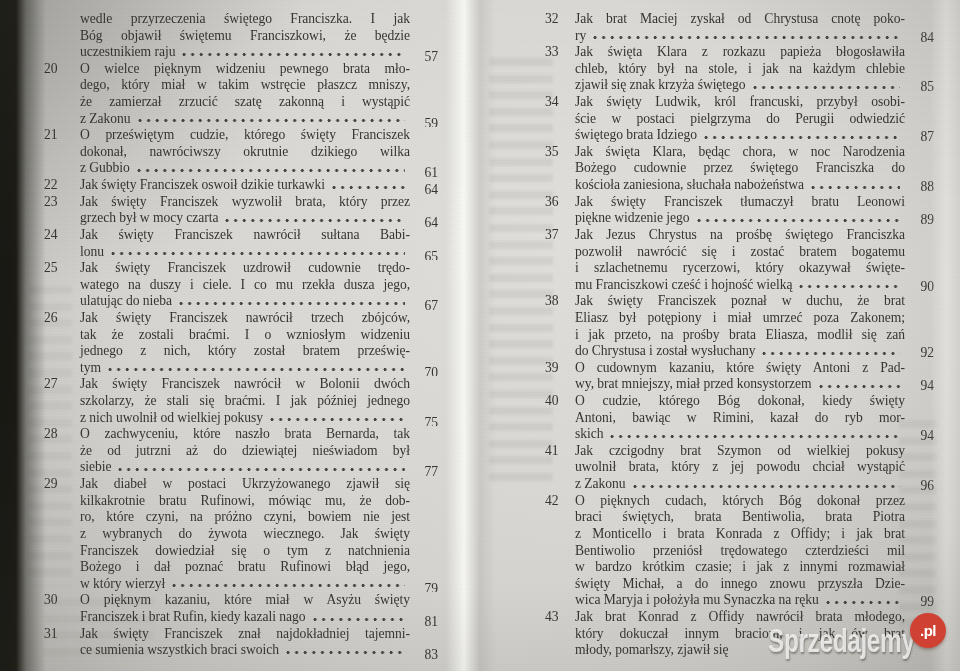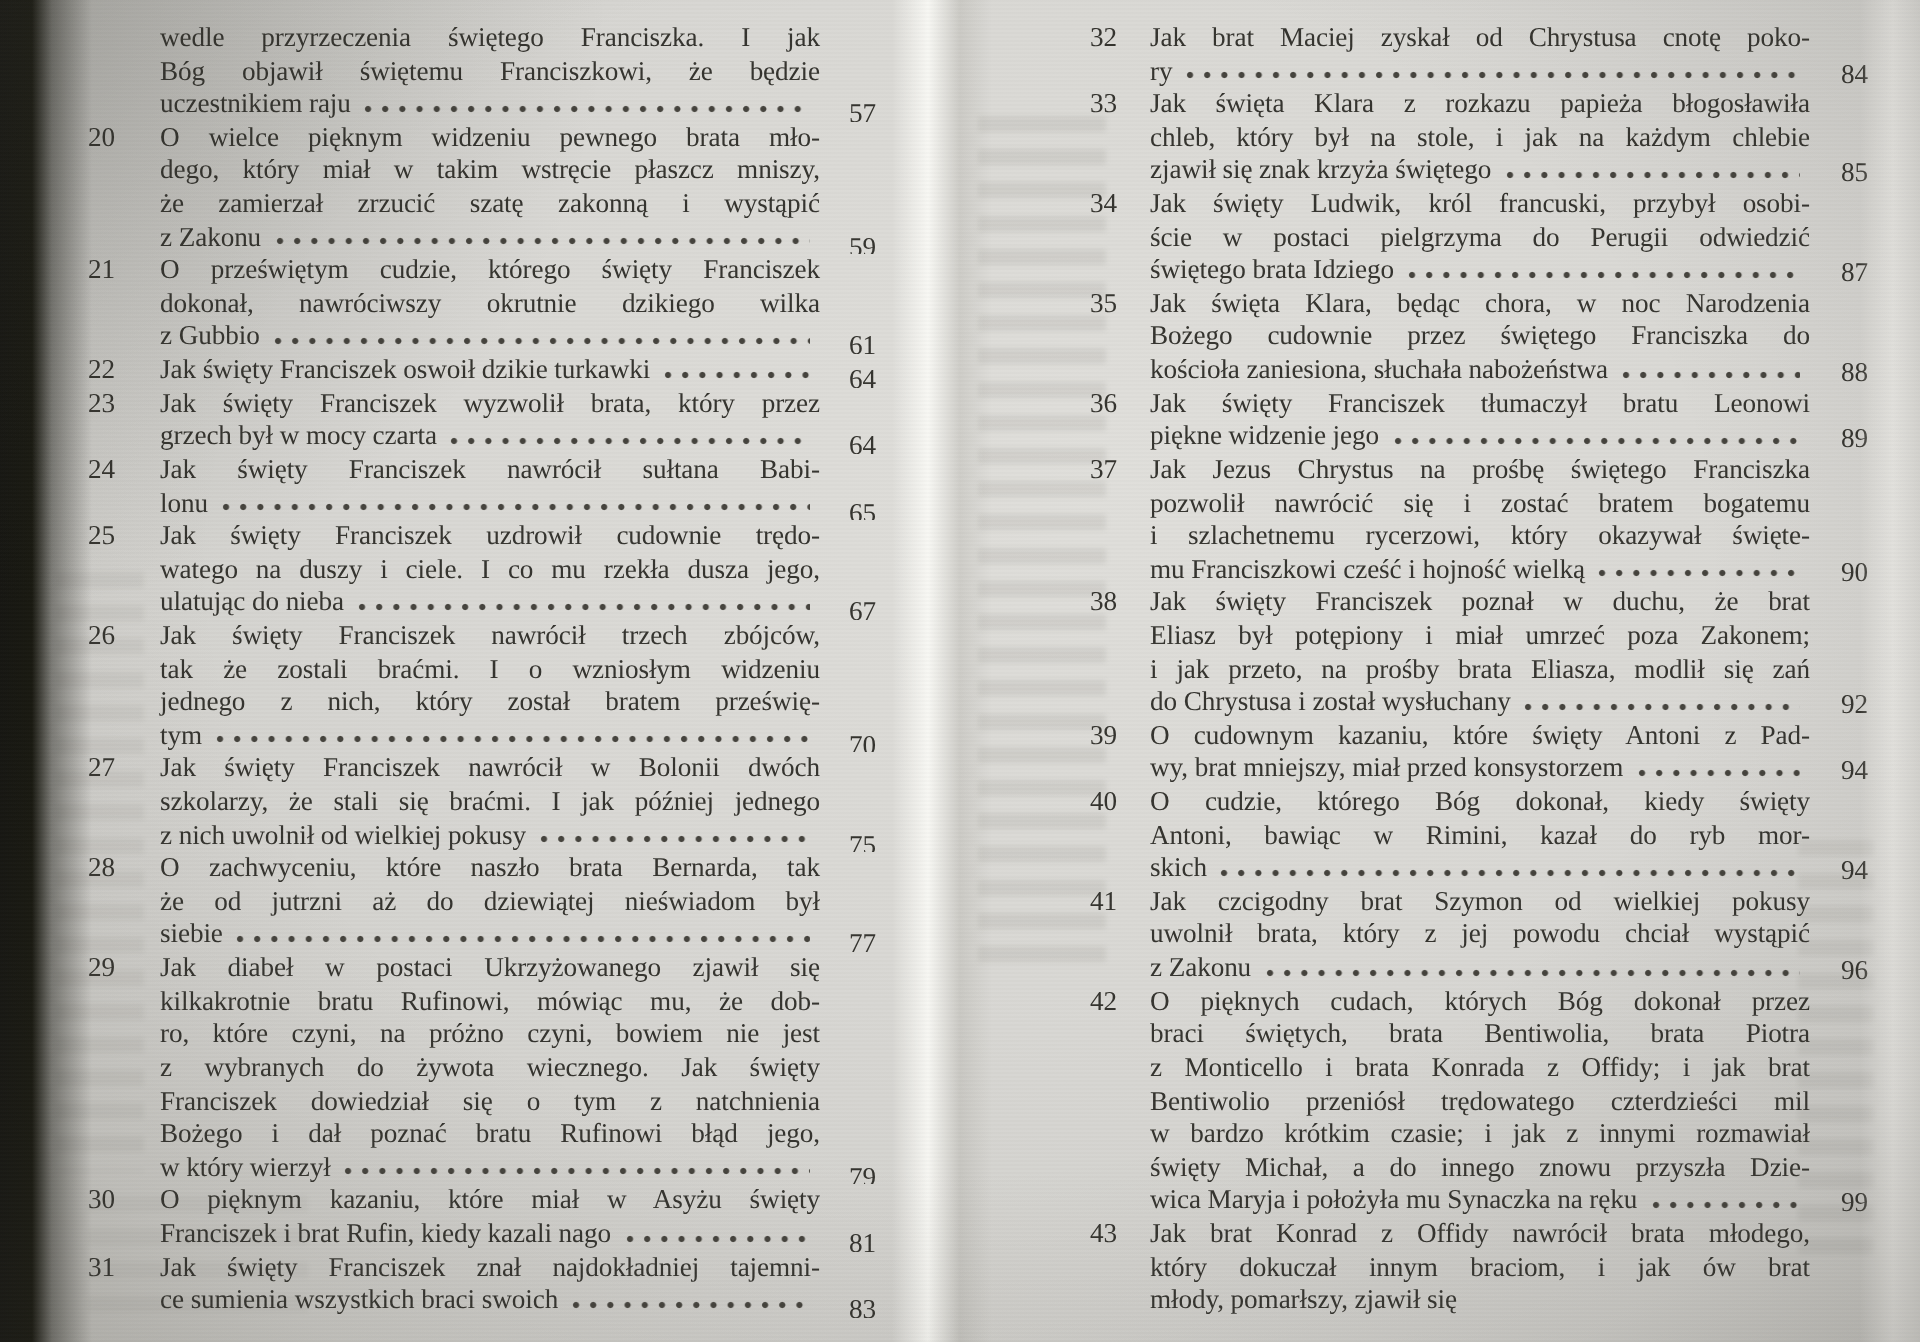--- a/index.html
+++ b/index.html
@@ -564,13 +564,19 @@
         </span>
         <span class="page"></span>
       </div>
     </div>
 
   <div class="edge-left"></div>
   <div class="gutter"></div>
   <div class="edge-right"></div>
   <div class="vignette"></div>
 
+  <div class="watermark">
+    <span class="wm-text" style="color: rgba(255, 255, 255, 0.78);">Sprzedajemy</span>
+    <span class="wm-badge" id="wm-badge" style="background: rgb(207, 66, 51);">
+      <span>.pl</span>
+    </span>
+  </div>
 </div>
 
 </body></html>

